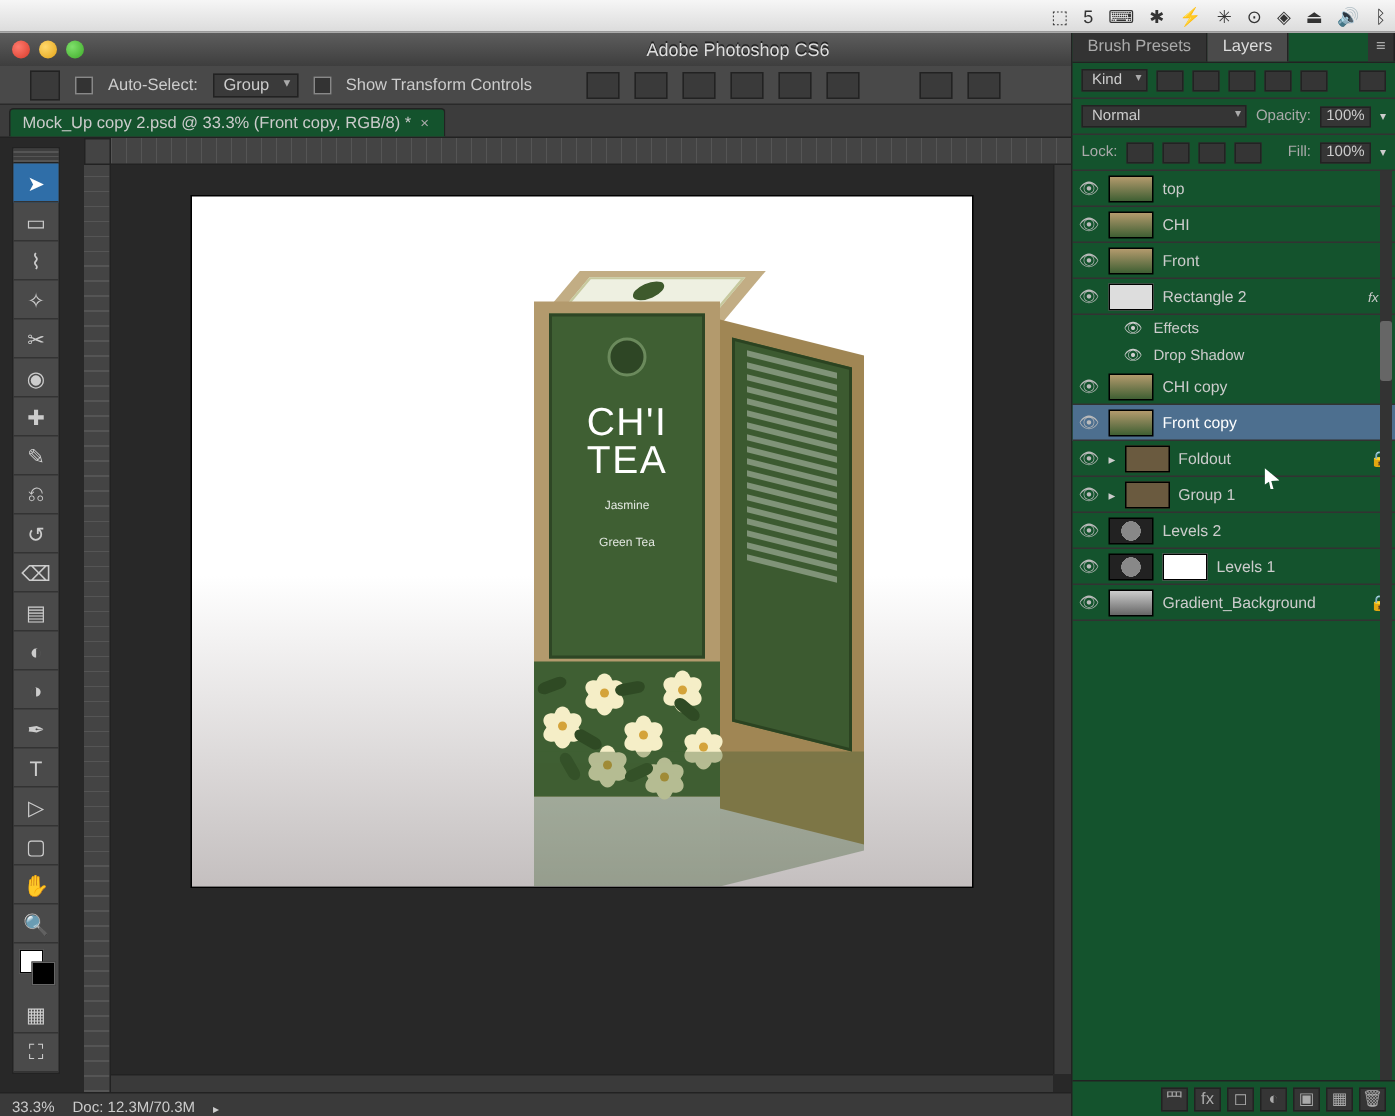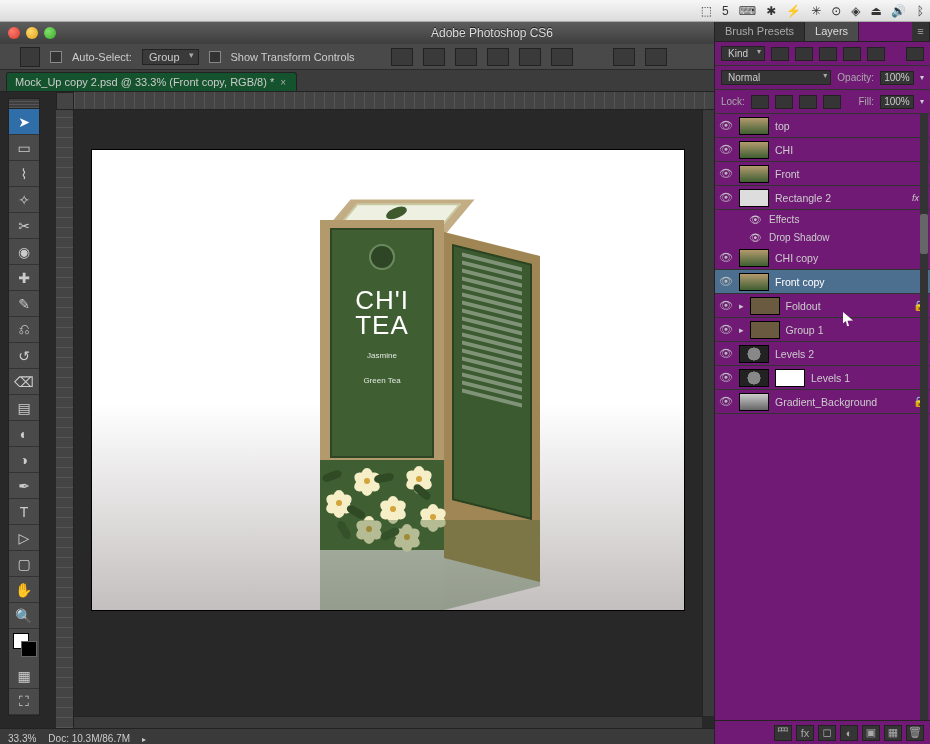--- a/index.html
+++ b/index.html
@@ -45,21 +45,21 @@
 
 
 .canvas-wrap { position: absolute; left: 56px; top: 0; right: 0; bottom: 0; background: #282828; }
 .ruler-c { position: absolute; left: 0; top: 0; width: 18px; height: 18px; background: #444; border: 1px solid #222; }
 .ruler-h { position: absolute; left: 18px; right: 0; top: 0; height: 18px; background: #444; border-bottom: 1px solid #222; background-image: repeating-linear-gradient(90deg,#555 0,#555 1px,transparent 1px,transparent 10px); }
 .ruler-v { position: absolute; left: 0; top: 18px; bottom: 0; width: 18px; background: #444; border-right: 1px solid #222; background-image: repeating-linear-gradient(0deg,#555 0,#555 1px,transparent 1px,transparent 10px); }
 .viewport { position: absolute; left: 18px; top: 18px; right: 12px; bottom: 12px; background: #282828; display: flex; align-items: flex-start; justify-content: center; overflow: hidden; }
 .scroll-v { position: absolute; right: 0; top: 18px; bottom: 12px; width: 12px; background: #3a3a3a; border-left: 1px solid #222; }
 .scroll-h { position: absolute; left: 18px; right: 12px; bottom: 0; height: 12px; background: #3a3a3a; border-top: 1px solid #222; }
 
-.doc-canvas { margin-top: 40px; width: 592px; height: 460px; background: linear-gradient(180deg,#fff 0%, #fff 55%, #c4bfbf 100%); box-shadow: 0 0 0 1px #000; position: relative; overflow: hidden; }
+.doc-canvas { margin-top: 21px; width: 520px; height: 460px; background: linear-gradient(180deg,#fff 0%, #fff 55%, #c4bfbf 100%); box-shadow: 0 0 0 1px #000; position: relative; overflow: hidden; }
 
 
 .box { position: absolute; left: 228px; top: 34px; width: 230px; height: 380px; transform-origin: top left; }
 .box .front { position: absolute; left: 0; top: 36px; width: 124px; height: 330px; background: #b39a6d; }
 .box .side  { position: absolute; left: 124px; top: 48px; width: 96px; height: 326px; background: #a08654; transform: skewY(14deg); transform-origin: top left; }
 .box .top   { position: absolute; left: 0; top: 0; width: 124px; height: 52px; background: #c2ad84; transform: skewX(-40deg) scaleY(0.7); transform-origin: bottom left; }
 .box .top .lid { position: absolute; inset: 6px 10px; background: #eef0e1; border: 2px solid #c7c99e; }
 .box .top .medal { position: absolute; top: 10px; left: 48px; width: 18px; height: 18px; border-radius: 9px; background: #3e5a2c; }
 .box .front .panel { position: absolute; top: 8px; left: 10px; right: 10px; height: 230px; background: #3f5f33; border: 2px solid #2e4625; color: #fff; text-align: center; padding-top: 14px; }
 .box .front .panel .seal { width: 26px; height: 26px; margin: 0 auto 18px; border-radius: 13px; background: #2e4625; border: 2px solid #6b8a5c; }
@@ -68,21 +68,21 @@
 .box .side .spanel { position: absolute; top: 10px; left: 8px; right: 8px; bottom: 60px; background: #3c5a30; border: 2px solid #2b4321; }
 .box .side .spanel .txtline { height: 4px; background: rgba(255,255,255,0.35); margin: 4px 8px; }
 .box .front .flowers { position: absolute; bottom: 0; left: 0; right: 0; height: 90px; background: #3f5f33; }
 .flower { position: absolute; width: 26px; height: 26px; }
 .flower .petal { position: absolute; width: 12px; height: 14px; background: #f5eec7; border-radius: 50% 50% 50% 50%/60% 60% 40% 40%; left: 7px; top: 0; transform-origin: 50% 100%; }
 .flower .center { position: absolute; left: 10px; top: 10px; width: 6px; height: 6px; border-radius: 3px; background: #d4a33a; }
 .leaf { position: absolute; width: 20px; height: 8px; background: #2f4a24; border-radius: 50%/100%; }
 .reflection { position: absolute; bottom: 0; left: 228px; width: 230px; height: 90px; transform: scaleY(-1); opacity: 0.35; filter: blur(0.5px); overflow: hidden; }
 
 
-.dock { position: absolute; top: 22px; right: 0; width: 216px; bottom: 0; background: #701a75; border-left: 1px solid #222; color: #ccc; font-size: 11px; }
+.dock { position: absolute; top: 22px; right: 0; width: 216px; bottom: 0; background: #14532d; border-left: 1px solid #222; color: #ccc; font-size: 11px; }
 .dock .tabs { height: 20px; display: flex; border-bottom: 1px solid #222; }
 .dock .tabs .tab { padding: 3px 10px; background: #333; border-right: 1px solid #222; color: #aaa; }
 .dock .tabs .tab.active { background: #4b4b4b; color: #ddd; }
 .dock .row { display: flex; align-items: center; height: 24px; padding: 0 6px; gap: 6px; border-bottom: 1px solid #323232; }
 .dock .row .dd { background: #353535; border: 1px solid #222; padding: 1px 16px 1px 6px; position: relative; font-size: 10px; }
 .dock .row .dd::after { content: "▾"; position: absolute; right: 3px; top: 0; font-size: 8px; color: #aaa; }
 .dock .row .minibtn { width: 18px; height: 14px; background: #353535; border: 1px solid #222; }
 .dock .row .label { font-size: 10px; color: #aaa; }
 .dock .row .pct { width: 34px; height: 14px; background: #353535; border: 1px solid #222; font-size: 10px; text-align: center; }
 .dock .layers { position: absolute; top: 92px; bottom: 24px; left: 0; right: 0; overflow-y: auto; }
@@ -446,17 +446,17 @@
     <div class="fbtn">◻</div>
     <div class="fbtn">◐</div>
     <div class="fbtn">▣</div>
     <div class="fbtn">▦</div>
     <div class="fbtn">🗑</div>
   </div>
 </div>
 
 <div class="statusbar">
   <span>33.3%</span>
-  <span>Doc: 10.3M/86.7M</span>
+  <span>Doc: 12.3M/70.3M</span>
   <span style="font-size:8px">▸</span>
 </div>
 
 <div class="cursor-arrow" style="left:843px; top:312px"></div>
 
 </body></html>

